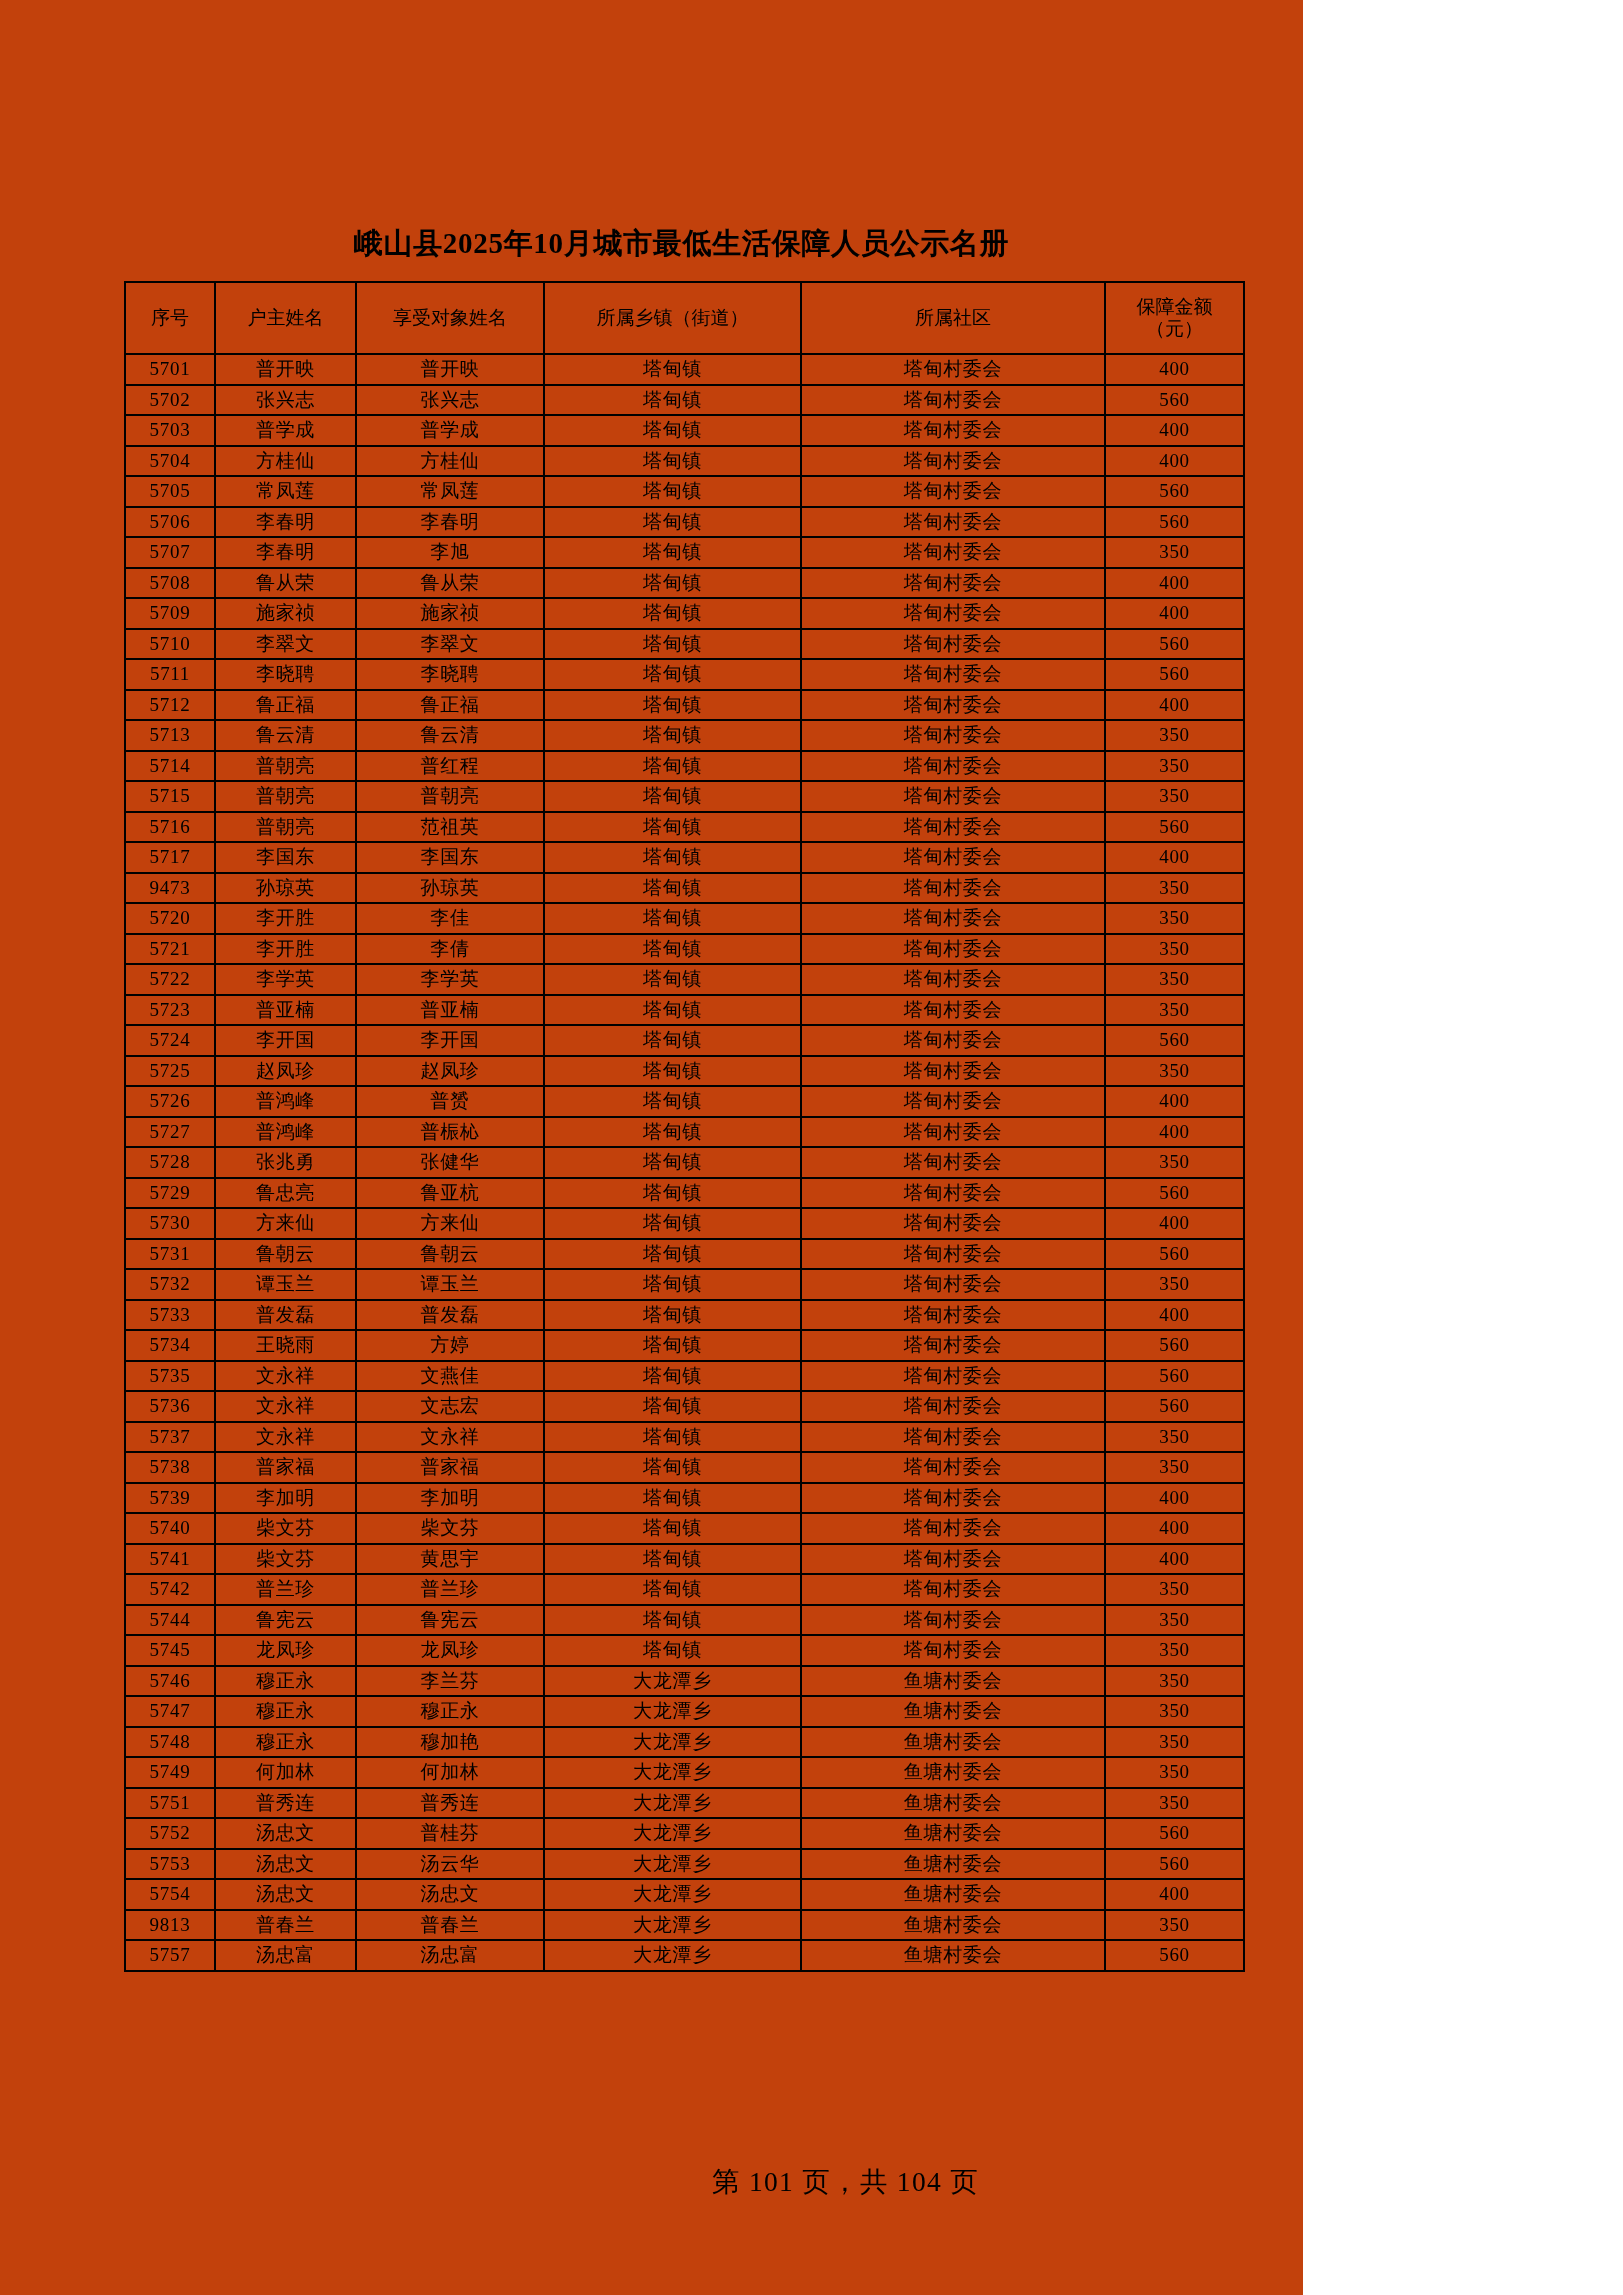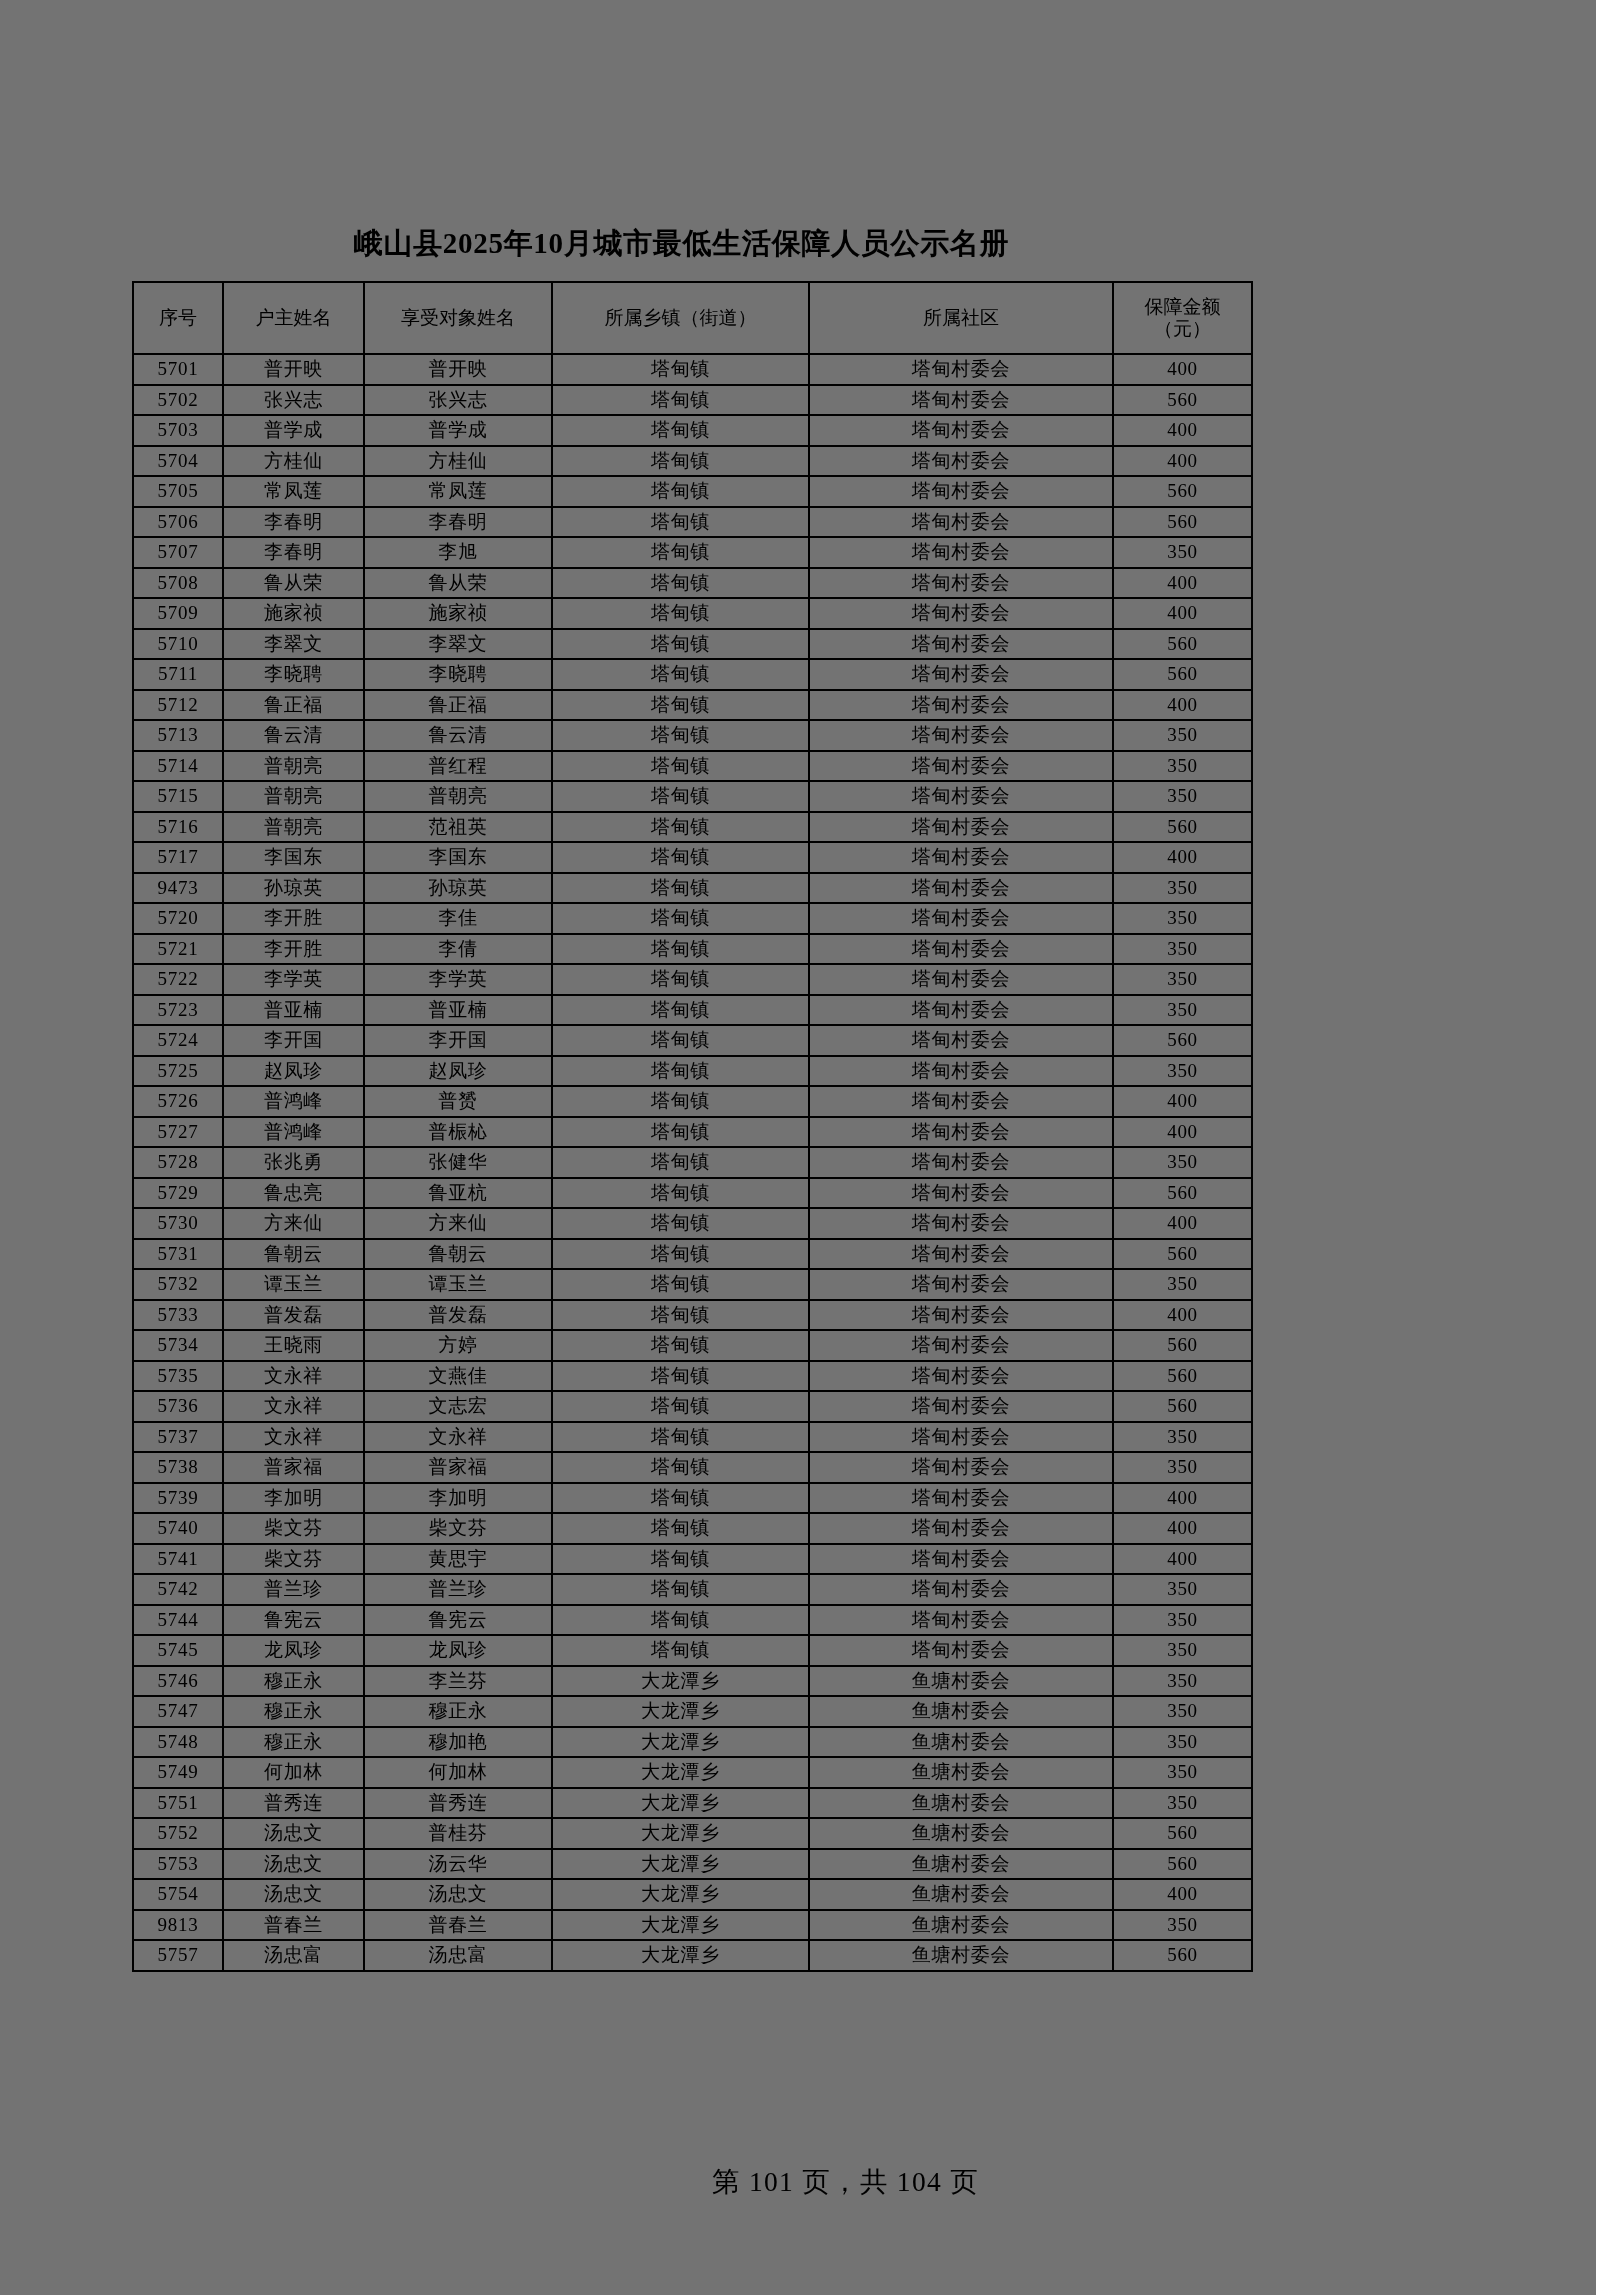--- a/index.html
+++ b/index.html
@@ -1,35 +1,35 @@
 <!DOCTYPE html>
 <html style="font-size:10.5px"><head>
 <meta charset="utf-8">
 <style>
   html,body{margin:0;padding:0;background:#ffffff;}
   .page{
     position:relative;
-    width:1596px;height:2295px;
-    background:#737373;
+    width:1303px;height:2295px;
+    background:#c2410c;
     color:#000;
     font-family:"Liberation Serif","DejaVu Serif",serif;
     overflow:hidden;
   }
   .doc-title{
     position:absolute;
     left:122px;top:226px;width:1119px;
     text-align:center;
     font-size:29px;line-height:35px;
     font-weight:bold;
     letter-spacing:0.7px;
     white-space:nowrap;
   }
   table.roster{
     position:absolute;
-    left:132px;top:281px;
+    left:124px;top:281px;
     width:1119px;
     border-collapse:collapse;
     table-layout:fixed;
     border:2.6px solid #000;
   }
   .roster th,.roster td{
     border-left:2px solid #000;
     border-right:2px solid #000;
     border-top:2.6px solid #000;
     border-bottom:2.6px solid #000;

